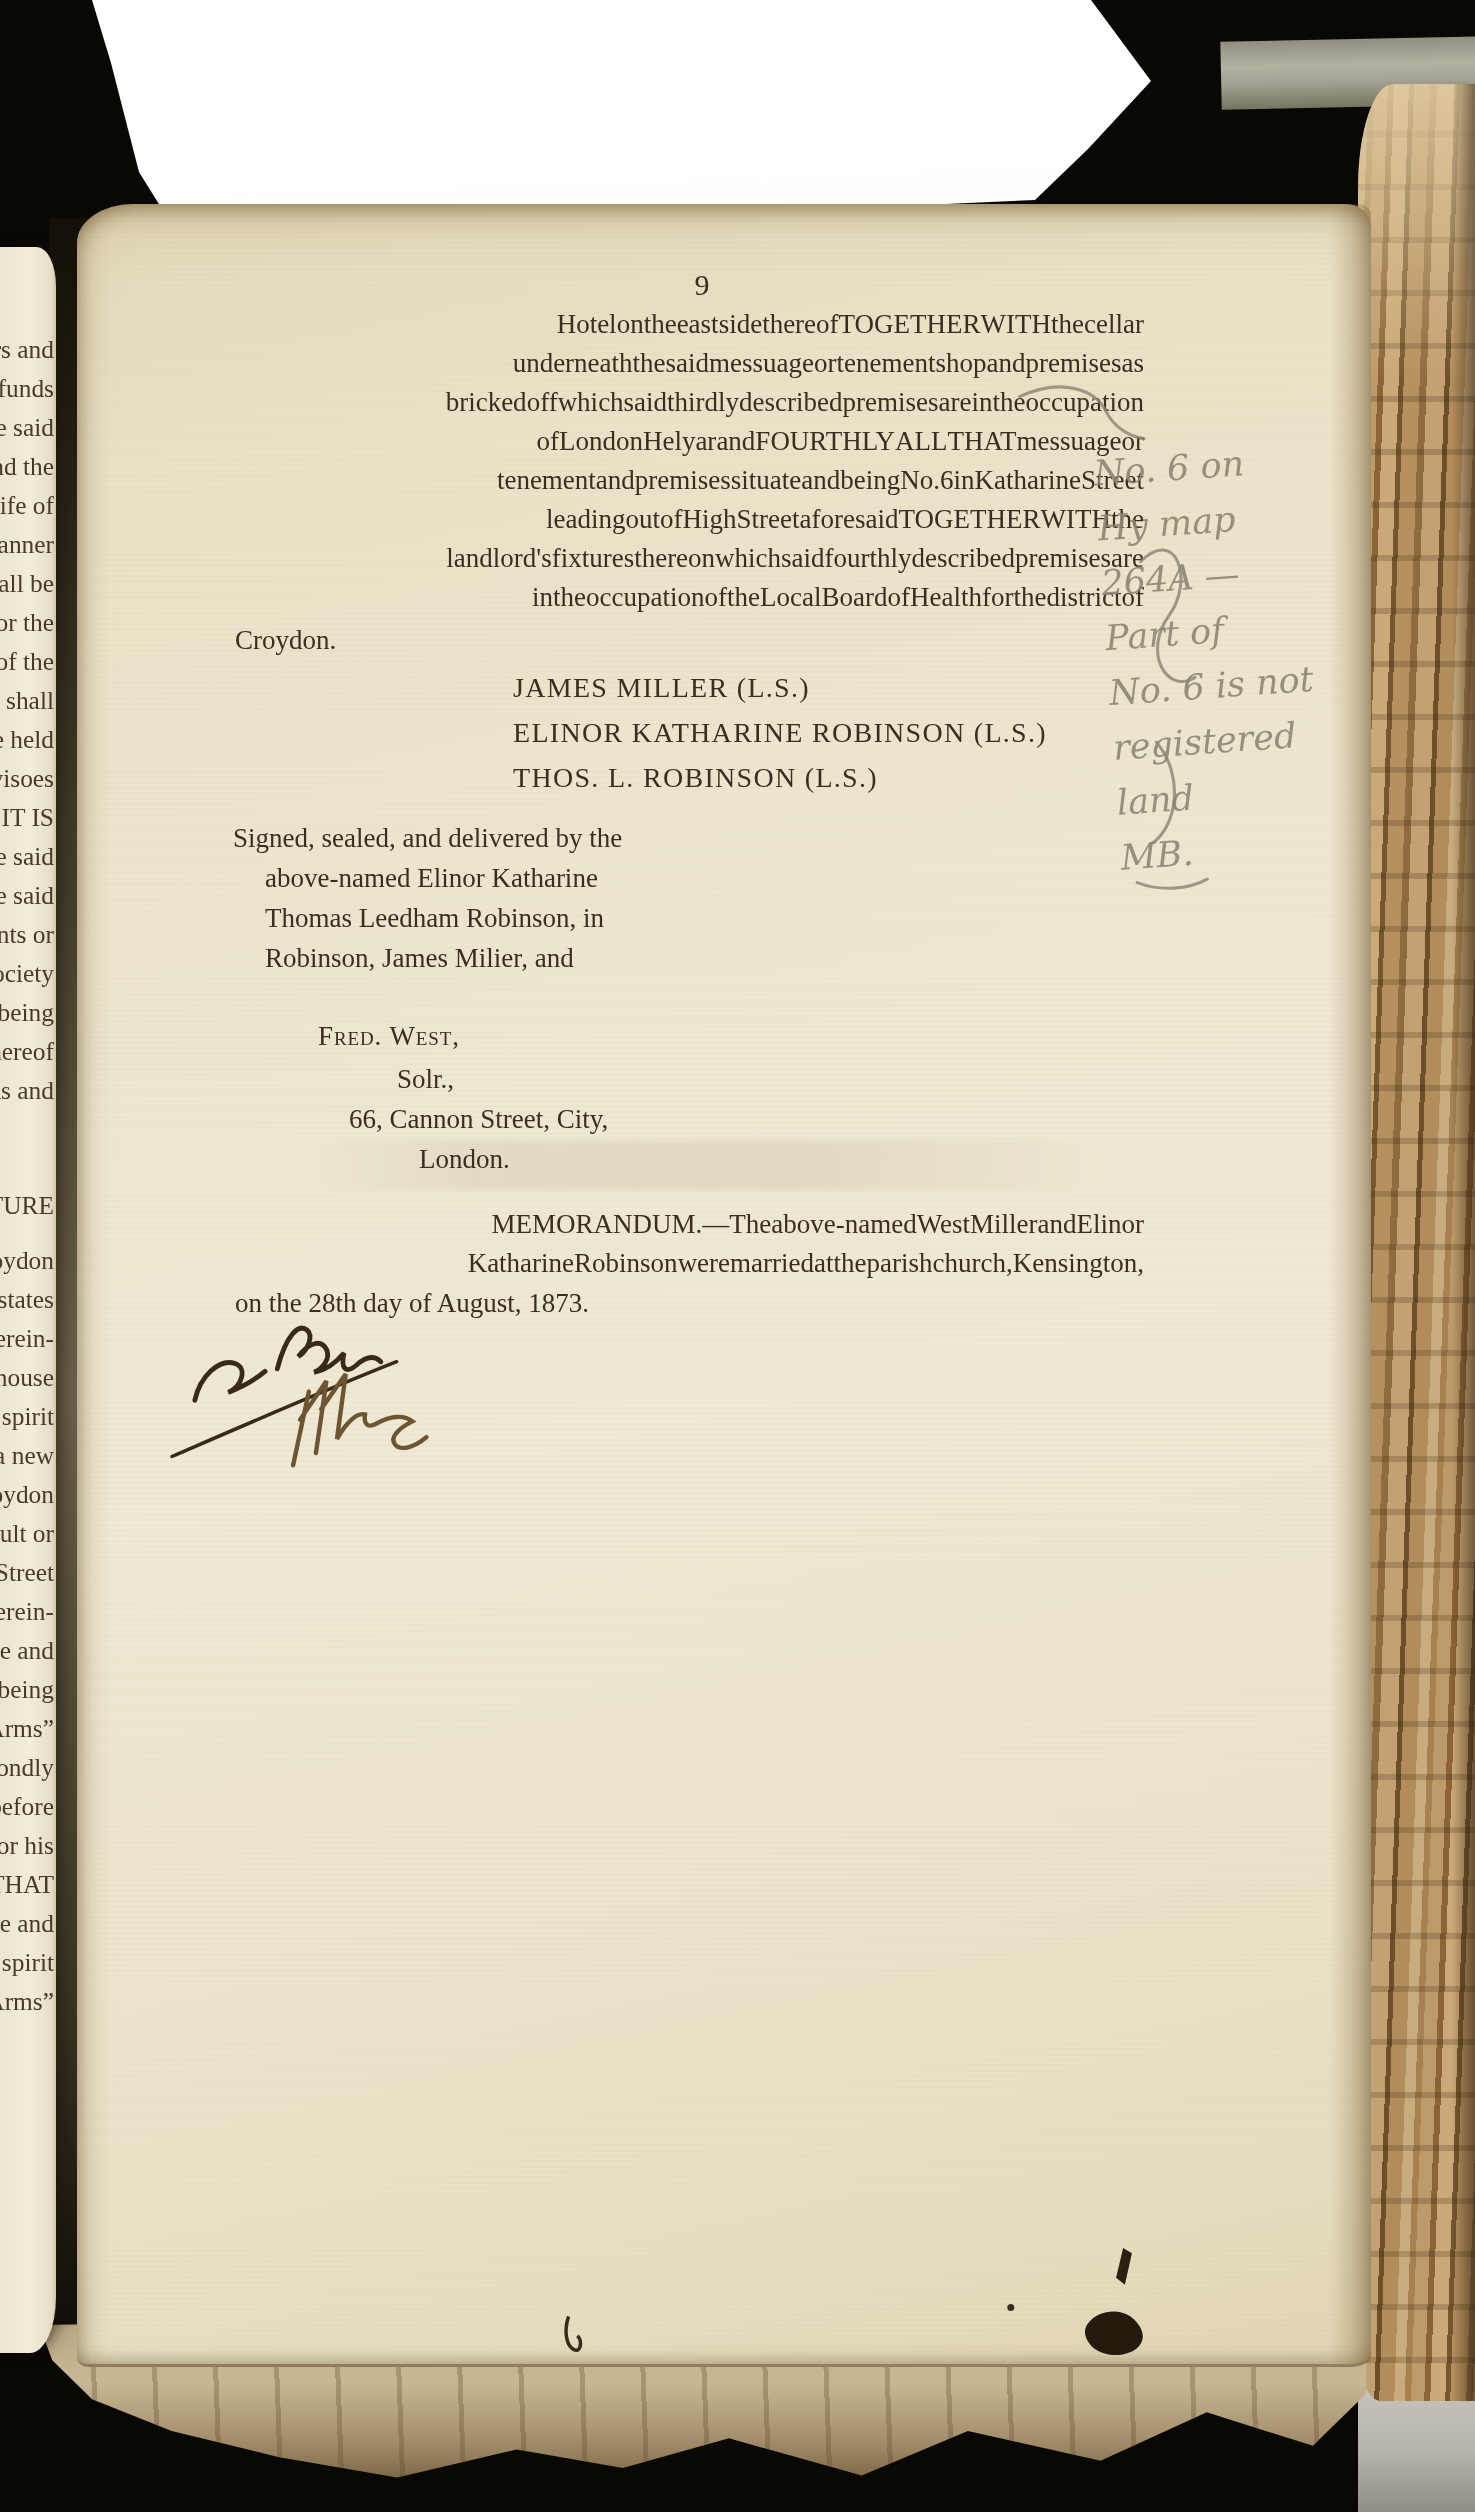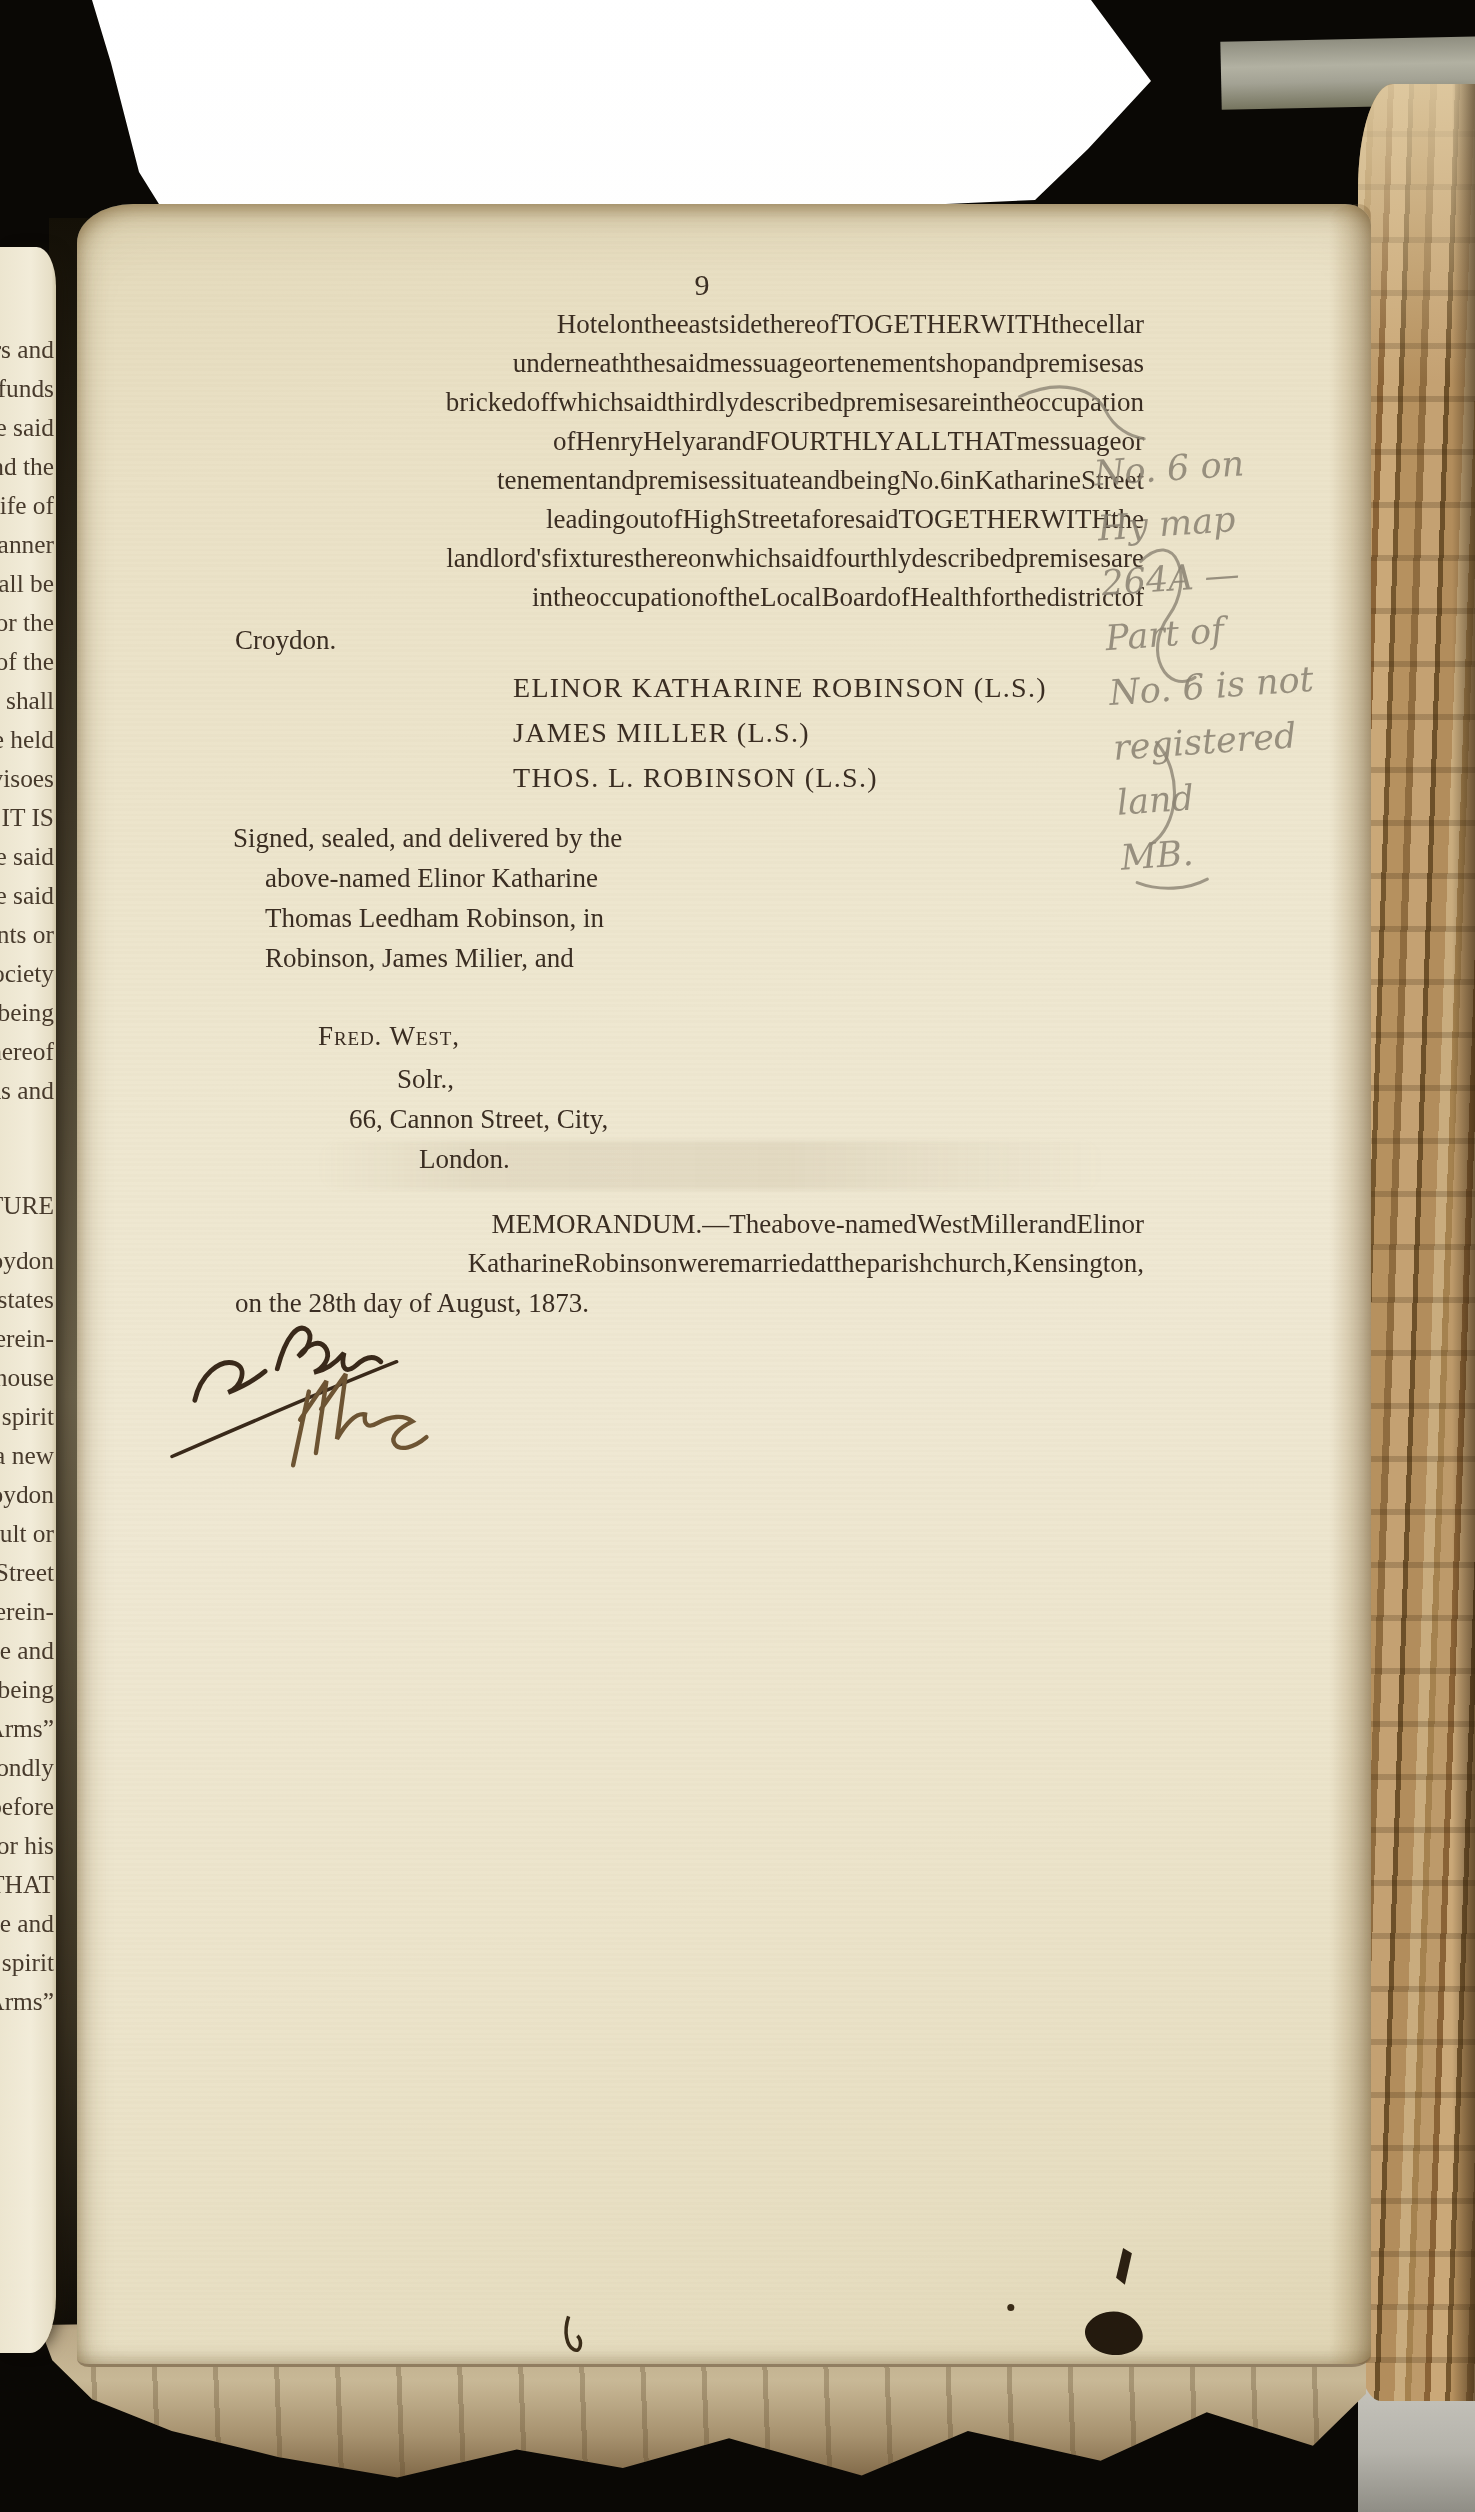--- a/index.html
+++ b/index.html
@@ -198,21 +198,21 @@
         <span>thirdly</span>
         <span>described</span>
         <span>premises</span>
         <span>are</span>
         <span>in</span>
         <span>the</span>
         <span>occupation</span>
       </div>
       <div class="jl">
         <span>of</span>
-        <span>Henry</span>
+        <span>London</span>
         <span>Helyar</span>
         <span>and</span>
         <span>FOURTHLY</span>
         <span>ALL</span>
         <span>THAT</span>
         <span>messuage</span>
         <span>or</span>
       </div>
       <div class="jl">
         <span>tenement</span>
@@ -261,22 +261,22 @@
         <span>Health</span>
         <span>for</span>
         <span>the</span>
         <span>district</span>
         <span>of</span>
       </div>
     </div>
   <div class="ink par-last">Croydon.</div>
 
   <div class="ink sig-block">
+      <div class="sln">JAMES MILLER (L.S.)</div>
       <div class="sln">ELINOR KATHARINE ROBINSON (L.S.)</div>
-      <div class="sln">JAMES MILLER (L.S.)</div>
       <div class="sln">THOS. L. ROBINSON (L.S.)</div>
     </div>
 
   <div class="ink attest">
       <div class="aln">Signed, sealed, and delivered by the</div>
       <div class="aln">above-named Elinor Katharine</div>
       <div class="aln">Thomas Leedham Robinson, in</div>
       <div class="aln">Robinson, James Milier, and</div>
     </div>
 

